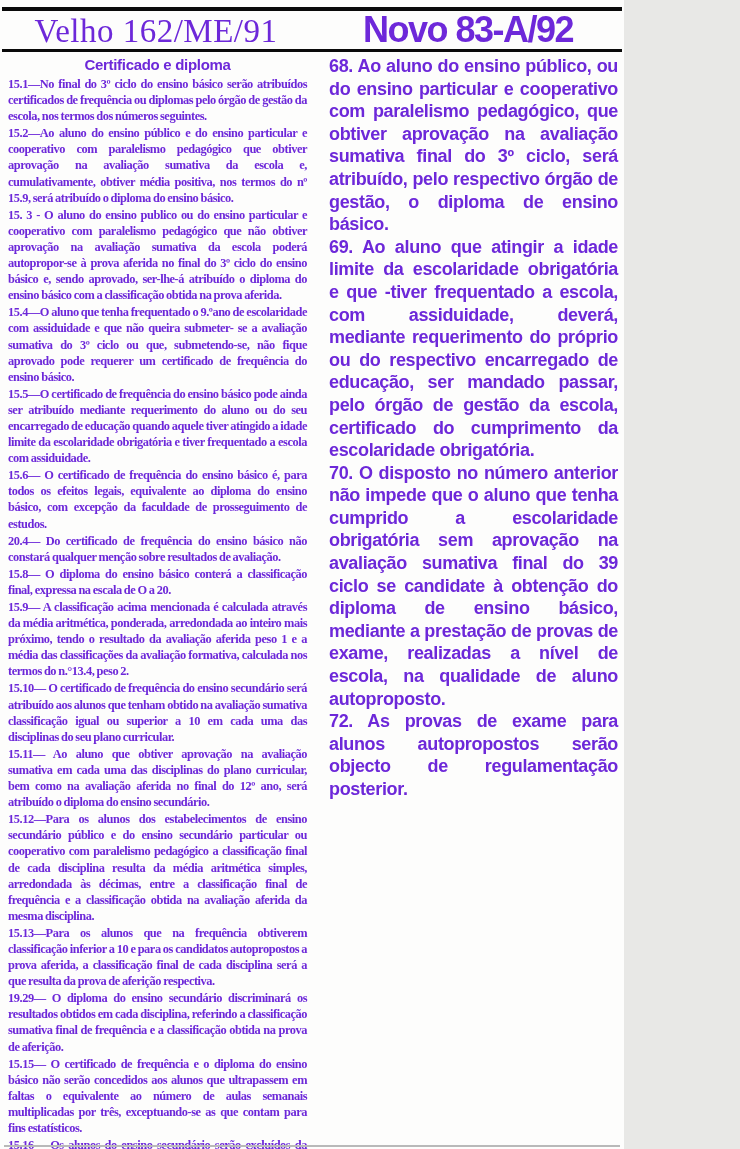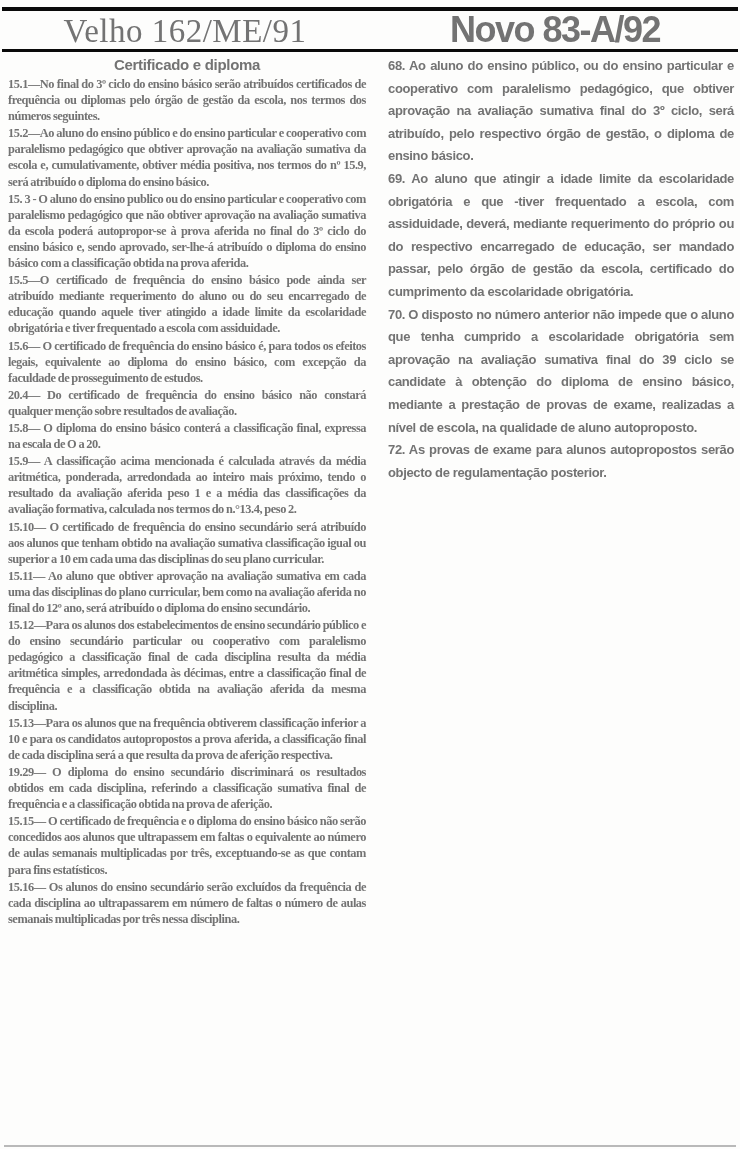--- a/index.html
+++ b/index.html
@@ -2,24 +2,24 @@
 <html><head>
 <meta charset="utf-8">
 <style>
   html, body {
     margin: 0;
     padding: 0;
     background: #e8e8e6;
   }
   .page {
     position: relative;
-    width: 740px;
+    width: 624px;
     height: 1149px;
     background: #fdfdfc;
-    color: #737373;
+    color: #6d28d9;
     overflow: hidden;
     box-sizing: border-box;
   }
   .rule {
     border: 0;
     border-top: 4px solid #0a0a0a;
     margin: 0 2px;
   }
   .rule-top { margin-top: 7px; }
   .rule-mid { border-top-width: 3px; }
@@ -82,21 +82,21 @@
     font-size: 12.4px;
     line-height: 16.1px;
     letter-spacing: -0.45px;
     word-spacing: -0.5px;
     text-align: justify;
     margin: 0 0 1px 0;
   }
   .col-right .body p {
     font-family: "Liberation Sans", sans-serif;
     font-weight: 700;
-    font-size: 13px;
+    font-size: 18px;
     line-height: 22.6px;
     letter-spacing: -0.35px;
     text-align: justify;
     margin: 0;
   }
 </style>
 </head>
 <body>
 
 <div class="page">
@@ -111,20 +111,21 @@
   <hr class="rule rule-mid">
 
   <div class="columns">
 
     <div class="col col-left">
       <div class="col-heading">Certificado e diploma</div>
       <div class="body">
         <p>15.1—No final do 3º ciclo do ensino básico serão atribuídos certificados de frequência ou diplomas pelo órgão de gestão da escola, nos termos dos números seguintes.</p>
         <p>15.2—Ao aluno do ensino público e do ensino particular e cooperativo com paralelismo pedagógico que obtiver aprovação na avaliação sumativa da escola e, cumulativamente, obtiver média positiva, nos termos do nº 15.9, será atribuído o diploma do ensino básico.</p>
         <p>15. 3 - O aluno do ensino publico ou do ensino particular e cooperativo com paralelismo pedagógico que não obtiver aprovação na avaliação sumativa da escola poderá autopropor-se à prova aferida no final do 3º ciclo do ensino básico e, sendo aprovado, ser-lhe-á atribuído o diploma do ensino básico com a classificação obtida na prova aferida.</p>
+        <p>15.4—O aluno que tenha frequentado o 9.ºano de escolaridade com assiduidade e que não queira submeter- se a avaliação sumativa do 3º ciclo ou que, submetendo-se, não fique aprovado pode requerer um certificado de frequência do ensino básico.</p>
         <p>15.5—O certificado de frequência do ensino básico pode ainda ser atribuído mediante requerimento do aluno ou do seu encarregado de educação quando aquele tiver atingido a idade limite da escolaridade obrigatória e tiver frequentado a escola com assiduidade.</p>
         <p>15.6— O certificado de frequência do ensino básico é, para todos os efeitos legais, equivalente ao diploma do ensino básico, com excepção da faculdade de prosseguimento de estudos.</p>
         <p>20.4— Do certificado de frequência do ensino básico não constará qualquer menção sobre resultados de avaliação.</p>
         <p>15.8— O diploma do ensino básico conterá a classificação final, expressa na escala de O a 20.</p>
         <p>15.9— A classificação acima mencionada é calculada através da média aritmética, ponderada, arredondada ao inteiro mais próximo, tendo o resultado da avaliação aferida peso 1 e a média das classificações da avaliação formativa, calculada nos termos do n.°13.4, peso 2.</p>
         <p>15.10— O certificado de frequência do ensino secundário será atribuído aos alunos que tenham obtido na avaliação sumativa classificação igual ou superior a 10 em cada uma das disciplinas do seu plano curricular.</p>
         <p>15.11— Ao aluno que obtiver aprovação na avaliação sumativa em cada uma das disciplinas do plano curricular, bem como na avaliação aferida no final do 12º ano, será atribuído o diploma do ensino secundário.</p>
         <p>15.12—Para os alunos dos estabelecimentos de ensino secundário público e do ensino secundário particular ou cooperativo com paralelismo pedagógico a classificação final de cada disciplina resulta da média aritmética simples, arredondada às décimas, entre a classificação final de frequência e a classificação obtida na avaliação aferida da mesma disciplina.</p>
         <p>15.13—Para os alunos que na frequência obtiverem classificação inferior a 10 e para os candidatos autopropostos a prova aferida, a classificação final de cada disciplina será a que resulta da prova de aferição respectiva.</p>
         <p>19.29— O diploma do ensino secundário discriminará os resultados obtidos em cada disciplina, referindo a classificação sumativa final de frequência e a classificação obtida na prova de aferição.</p>

